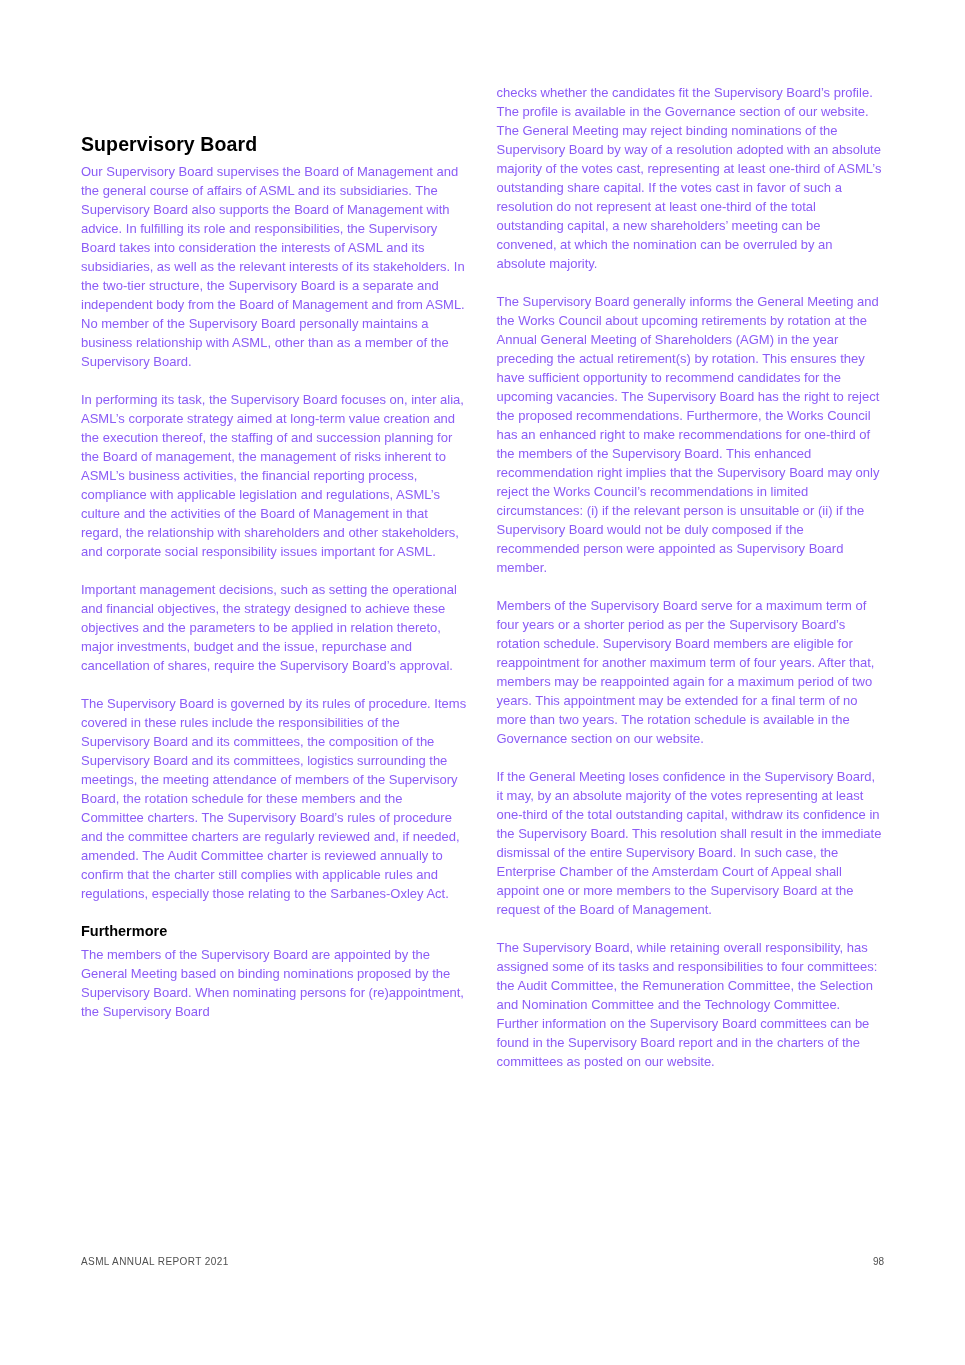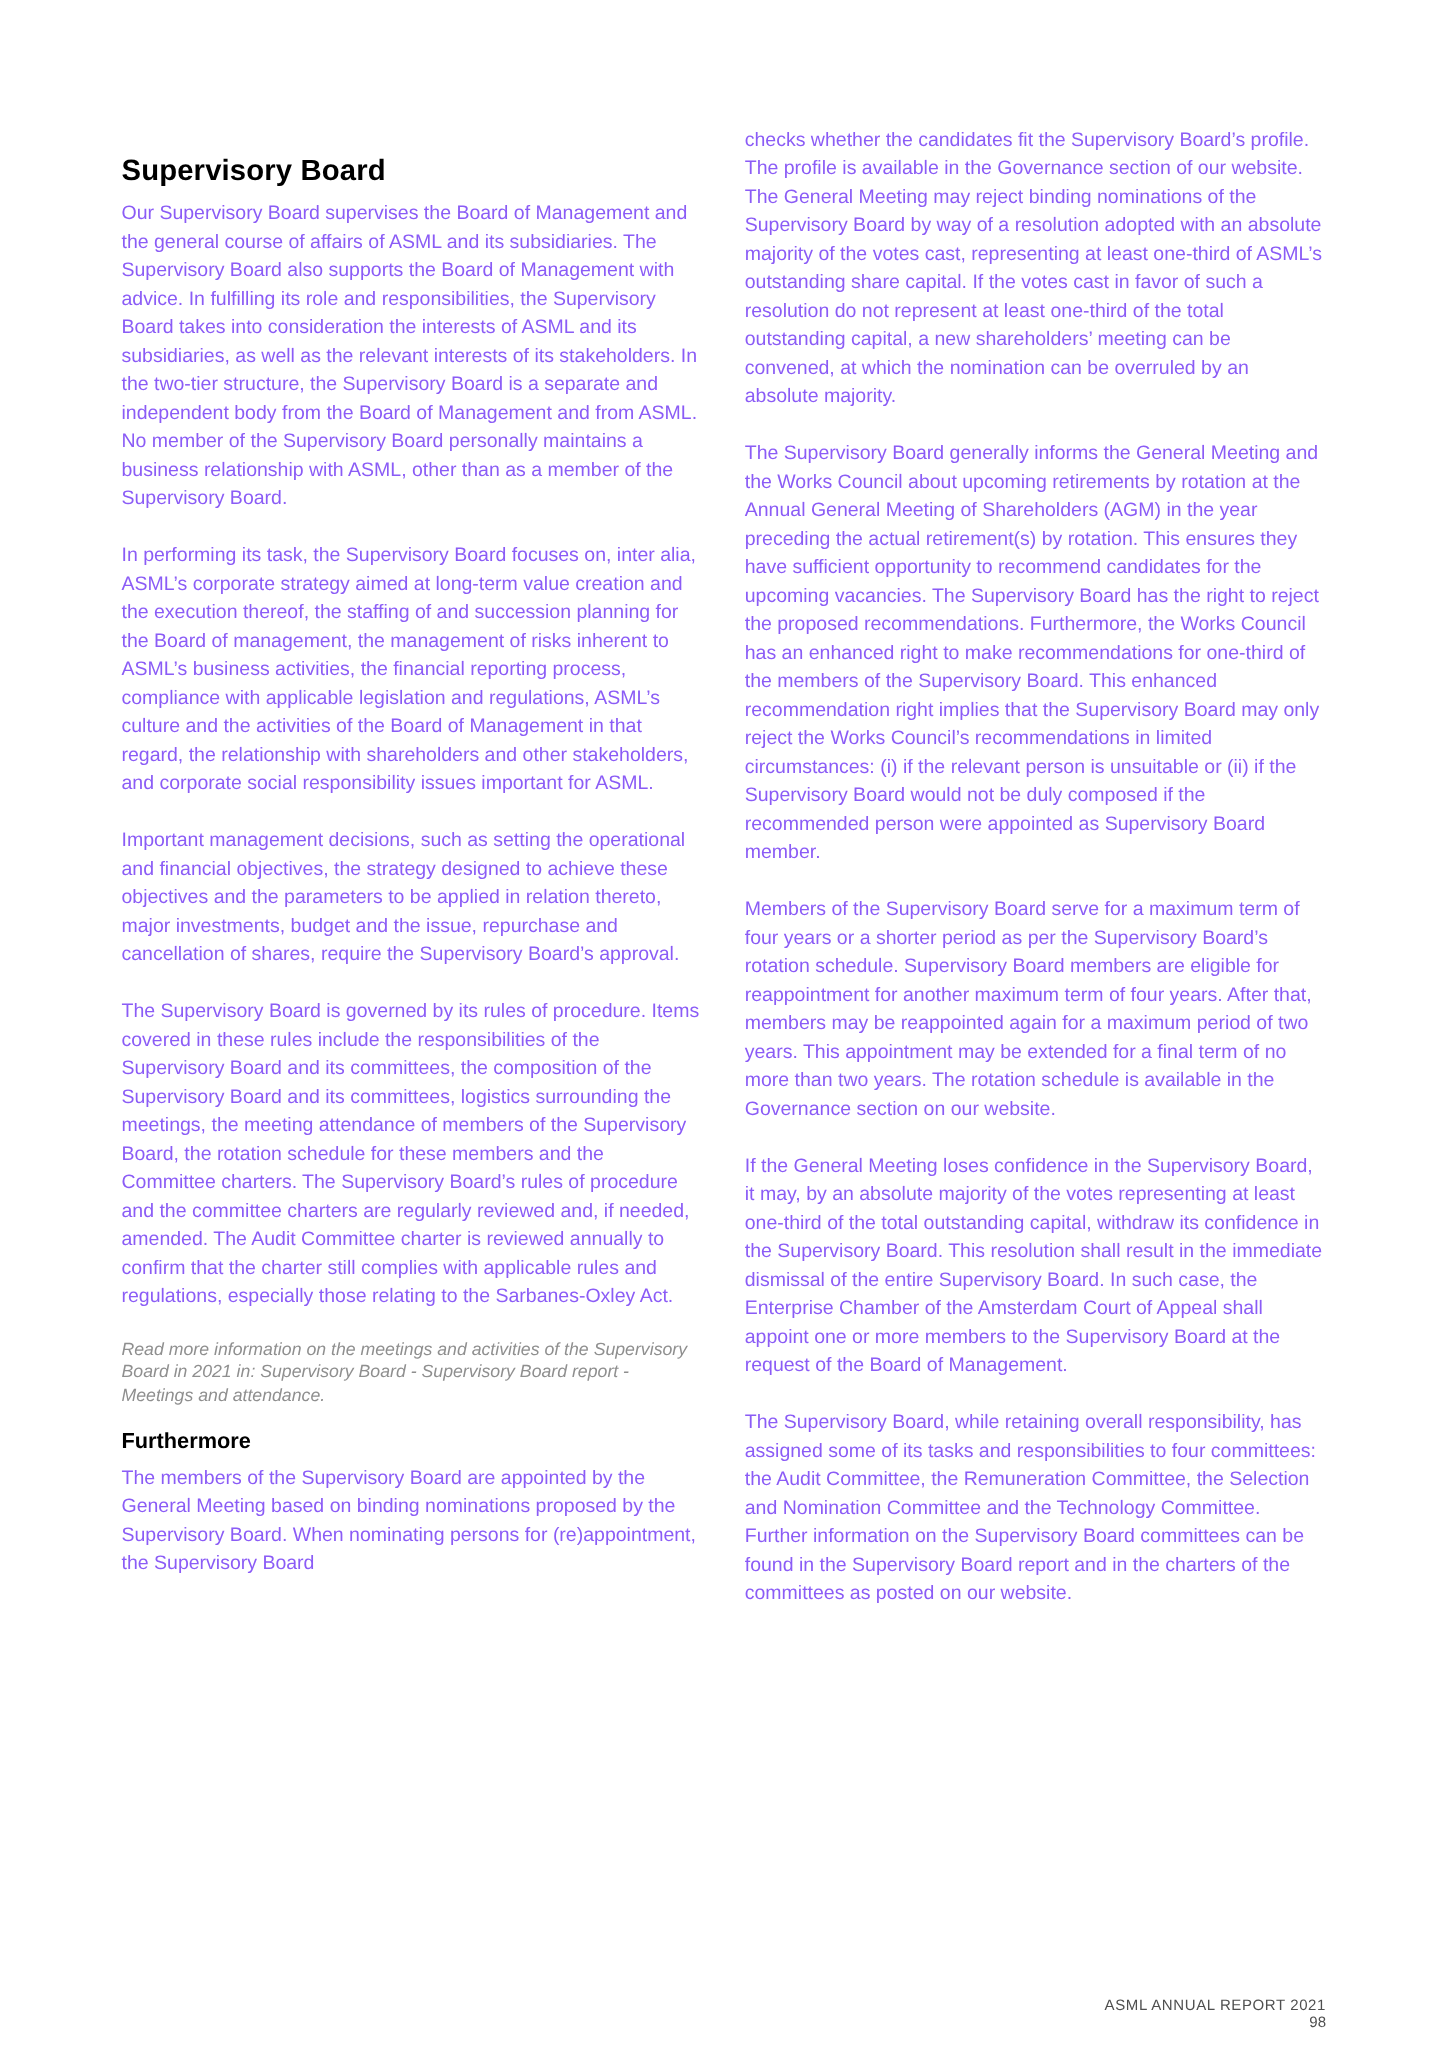--- a/index.html
+++ b/index.html
@@ -50,28 +50,27 @@
     font-size: 11.8px;
     line-height: 15.5px;
     font-style: italic;
     color: #8f8f8f;
     margin-bottom: 14px;
   }
   .footer {
     position: absolute;
     left: 81px;
     width: 803px;
-    top: 1332px;
+    top: 1256px;
     display: flex;
     justify-content: space-between;
-    align-items: flex-end;
+    align-items: center;
     font-size: 10px;
     letter-spacing: 0.4px;
     color: #4f4f4f;
-    flex-direction: column;
   }
   .footer .page-num {
     letter-spacing: 0;
     color: #4f4f4f;
   }
 </style>
 </head>
 <body>
 
 <div class="content">
@@ -81,21 +80,20 @@
 
     <p class="body-par">Our Supervisory Board supervises the Board of Management and the general course of affairs of ASML and its subsidiaries. The Supervisory Board also supports the Board of Management with advice. In fulfilling its role and responsibilities, the Supervisory Board takes into consideration the interests of ASML and its subsidiaries, as well as the relevant interests of its stakeholders. In the two-tier structure, the Supervisory Board is a separate and independent body from the Board of Management and from ASML. No member of the Supervisory Board personally maintains a business relationship with ASML, other than as a member of the Supervisory Board.</p>
 
 
     <p class="body-par">In performing its task, the Supervisory Board focuses on, inter alia, ASML’s corporate strategy aimed at long-term value creation and the execution thereof, the staffing of and succession planning for the Board of management, the management of risks inherent to ASML’s business activities, the financial reporting process, compliance with applicable legislation and regulations, ASML’s culture and the activities of the Board of Management in that regard, the relationship with shareholders and other stakeholders, and corporate social responsibility issues important for ASML.</p>
 
     <p class="body-par">Important management decisions, such as setting the operational and financial objectives, the strategy designed to achieve these objectives and the parameters to be applied in relation thereto, major investments, budget and the issue, repurchase and cancellation of shares, require the Supervisory Board’s approval.</p>
 
     <p class="body-par">The Supervisory Board is governed by its rules of procedure. Items covered in these rules include the responsibilities of the Supervisory Board and its committees, the composition of the Supervisory Board and its committees, logistics surrounding the meetings, the meeting attendance of members of the Supervisory Board, the rotation schedule for these members and the Committee charters. The Supervisory Board’s rules of procedure and the committee charters are regularly reviewed and, if needed, amended. The Audit Committee charter is reviewed annually to confirm that the charter still complies with applicable rules and regulations, especially those relating to the Sarbanes-Oxley Act.</p>
 
-    <p class="note">Read more information on the meetings and activities of the Supervisory Board in 2021 in: Supervisory Board - Supervisory Board report - Meetings and attendance.</p>
 
     <h2 class="doc-subtitle">Furthermore</h2>
 
     <p class="body-par">The members of the Supervisory Board are appointed by the General Meeting based on binding nominations proposed by the Supervisory Board. When nominating persons for (re)appointment, the Supervisory Board</p>
   </div>
 
   <div class="col">
     <p class="body-par">checks whether the candidates fit the Supervisory Board’s profile. The profile is available in the Governance section of our website. The General Meeting may reject binding nominations of the Supervisory Board by way of a resolution adopted with an absolute majority of the votes cast, representing at least one-third of ASML’s outstanding share capital. If the votes cast in favor of such a resolution do not represent at least one-third of the total outstanding capital, a new shareholders’ meeting can be convened, at which the nomination can be overruled by an absolute majority.</p>
 
     <p class="body-par">The Supervisory Board generally informs the General Meeting and the Works Council about upcoming retirements by rotation at the Annual General Meeting of Shareholders (AGM) in the year preceding the actual retirement(s) by rotation. This ensures they have sufficient opportunity to recommend candidates for the upcoming vacancies. The Supervisory Board has the right to reject the proposed recommendations. Furthermore, the Works Council has an enhanced right to make recommendations for one-third of the members of the Supervisory Board. This enhanced recommendation right implies that the Supervisory Board may only reject the Works Council’s recommendations in limited circumstances: (i) if the relevant person is unsuitable or (ii) if the Supervisory Board would not be duly composed if the recommended person were appointed as Supervisory Board member.</p>

